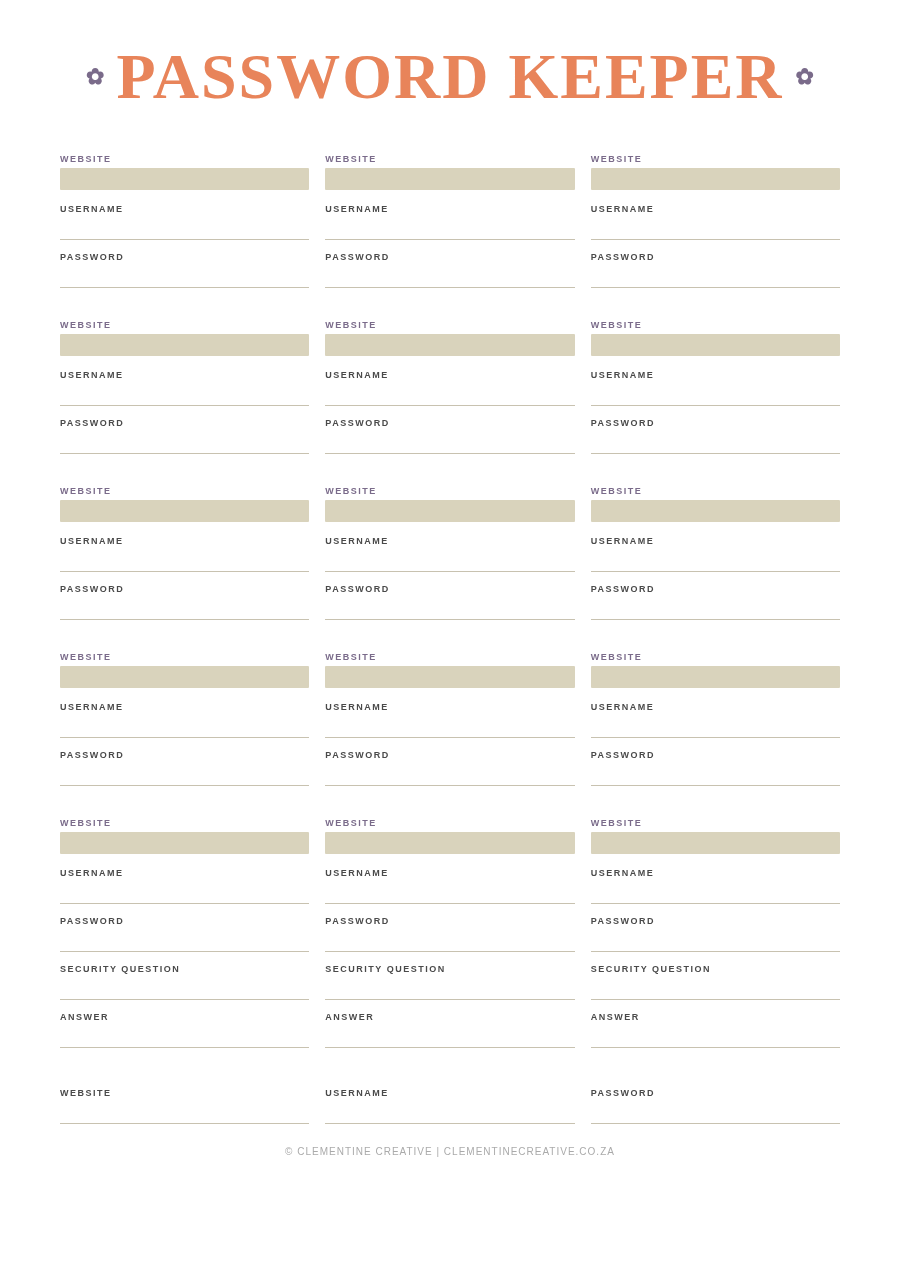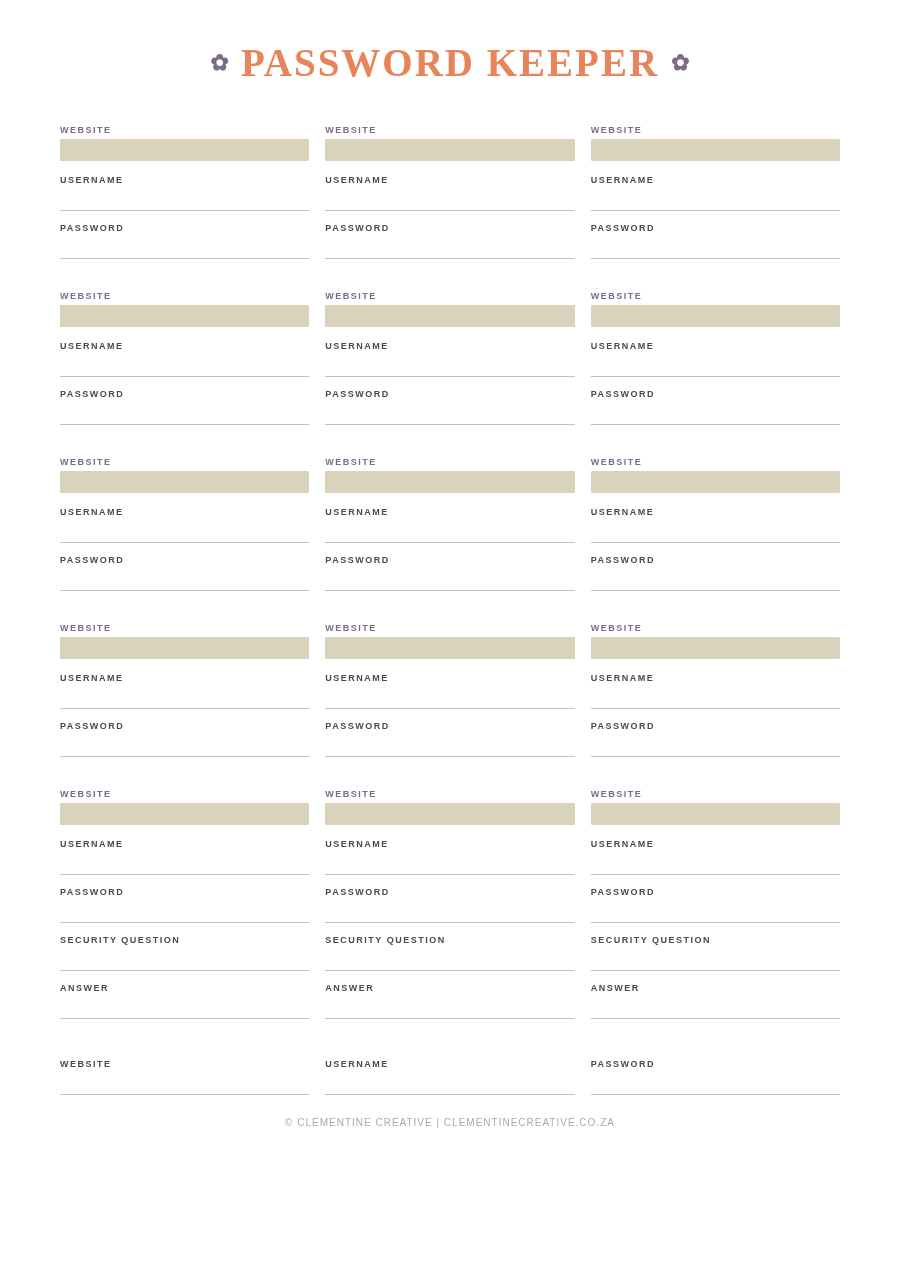--- a/index.html
+++ b/index.html
@@ -26,21 +26,21 @@
     }
 
     .title-decoration {
       color: #7a6b8a;
       font-size: 28px;
       font-weight: bold;
     }
 
     .page-title {
       font-family: Georgia, serif;
-      font-size: 39px;
+      font-size: 64px;
       font-weight: bold;
       color: #e8845a;
       letter-spacing: 2px;
       text-transform: uppercase;
     }
 
     .main-grid {
       display: grid;
       grid-template-columns: 1fr 1fr 1fr;
       gap: 0 16px;

